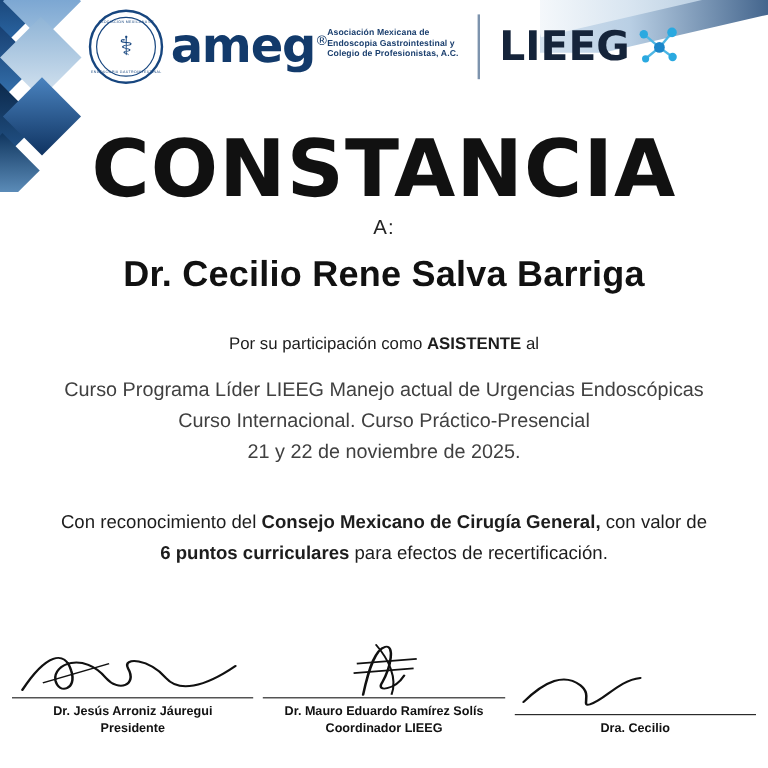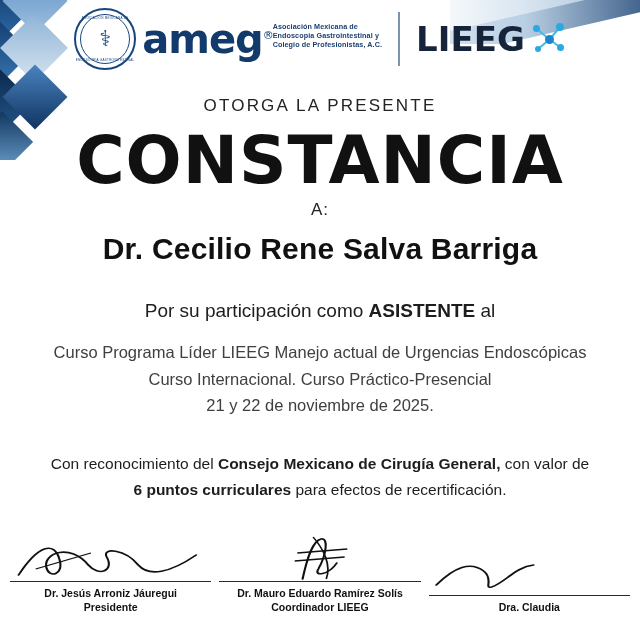--- a/index.html
+++ b/index.html
@@ -195,21 +195,21 @@
     color: #232323;
   }
   .recipient {
     font-size: 30px;
     font-weight: bold;
     color: #111;
     margin-top: 12px;
     letter-spacing: .2px;
   }
   .para {
-    font-size: 19px;
+    font-size: 14px;
     color: #1d1d1d;
     margin-top: 30px;
     line-height: 1.55;
   }
   .para b { font-weight: bold; }
   .course-line {
     font-size: 16.5px;
     color: #404040;
     line-height: 1.6;
   }
@@ -318,21 +318,20 @@
       <div class="dot d-1"></div>
       <div class="dot d-2"></div>
       <div class="dot d-3"></div>
       <div class="dot d-4"></div>
       <div class="dot d-c"></div>
     </div>
   </div>
 </div>
 
 <div class="content">
-  <div class="otorga">OTORGA LA PRESENTE</div>
   <div class="constancia">CONSTANCIA</div>
   <div class="a-line">A:</div>
   <div class="recipient">Dr. Cecilio Rene Salva Barriga</div>
 
   <div class="para">
     <span>Por su participación como </span><b>ASISTENTE</b><span> al</span>
   </div>
 
   <div class="course-line" style="margin-top:14px;">Curso Programa Líder LIEEG Manejo actual de Urgencias Endoscópicas</div>
   <div class="course-line">Curso Internacional. Curso Práctico-Presencial</div>
@@ -377,17 +376,17 @@
   </div>
 
 
   <div class="sig">
     <div class="scribble">
       <svg viewBox="0 0 150 46" preserveAspectRatio="none" aria-hidden="true">
         <path d="M4,36 C18,18 30,12 40,22 C48,30 40,40 46,38 C56,34 64,18 78,16" fill="none" stroke="#111" stroke-width="1.6" stroke-linecap="round"></path>
       </svg>
     </div>
     <div class="rule"></div>
-    <div class="name">Dra. Claudia</div>
+    <div class="name">Dra. Cecilio</div>
     <div class="role"></div>
   </div>
 
 </div>
 
 </body></html>

